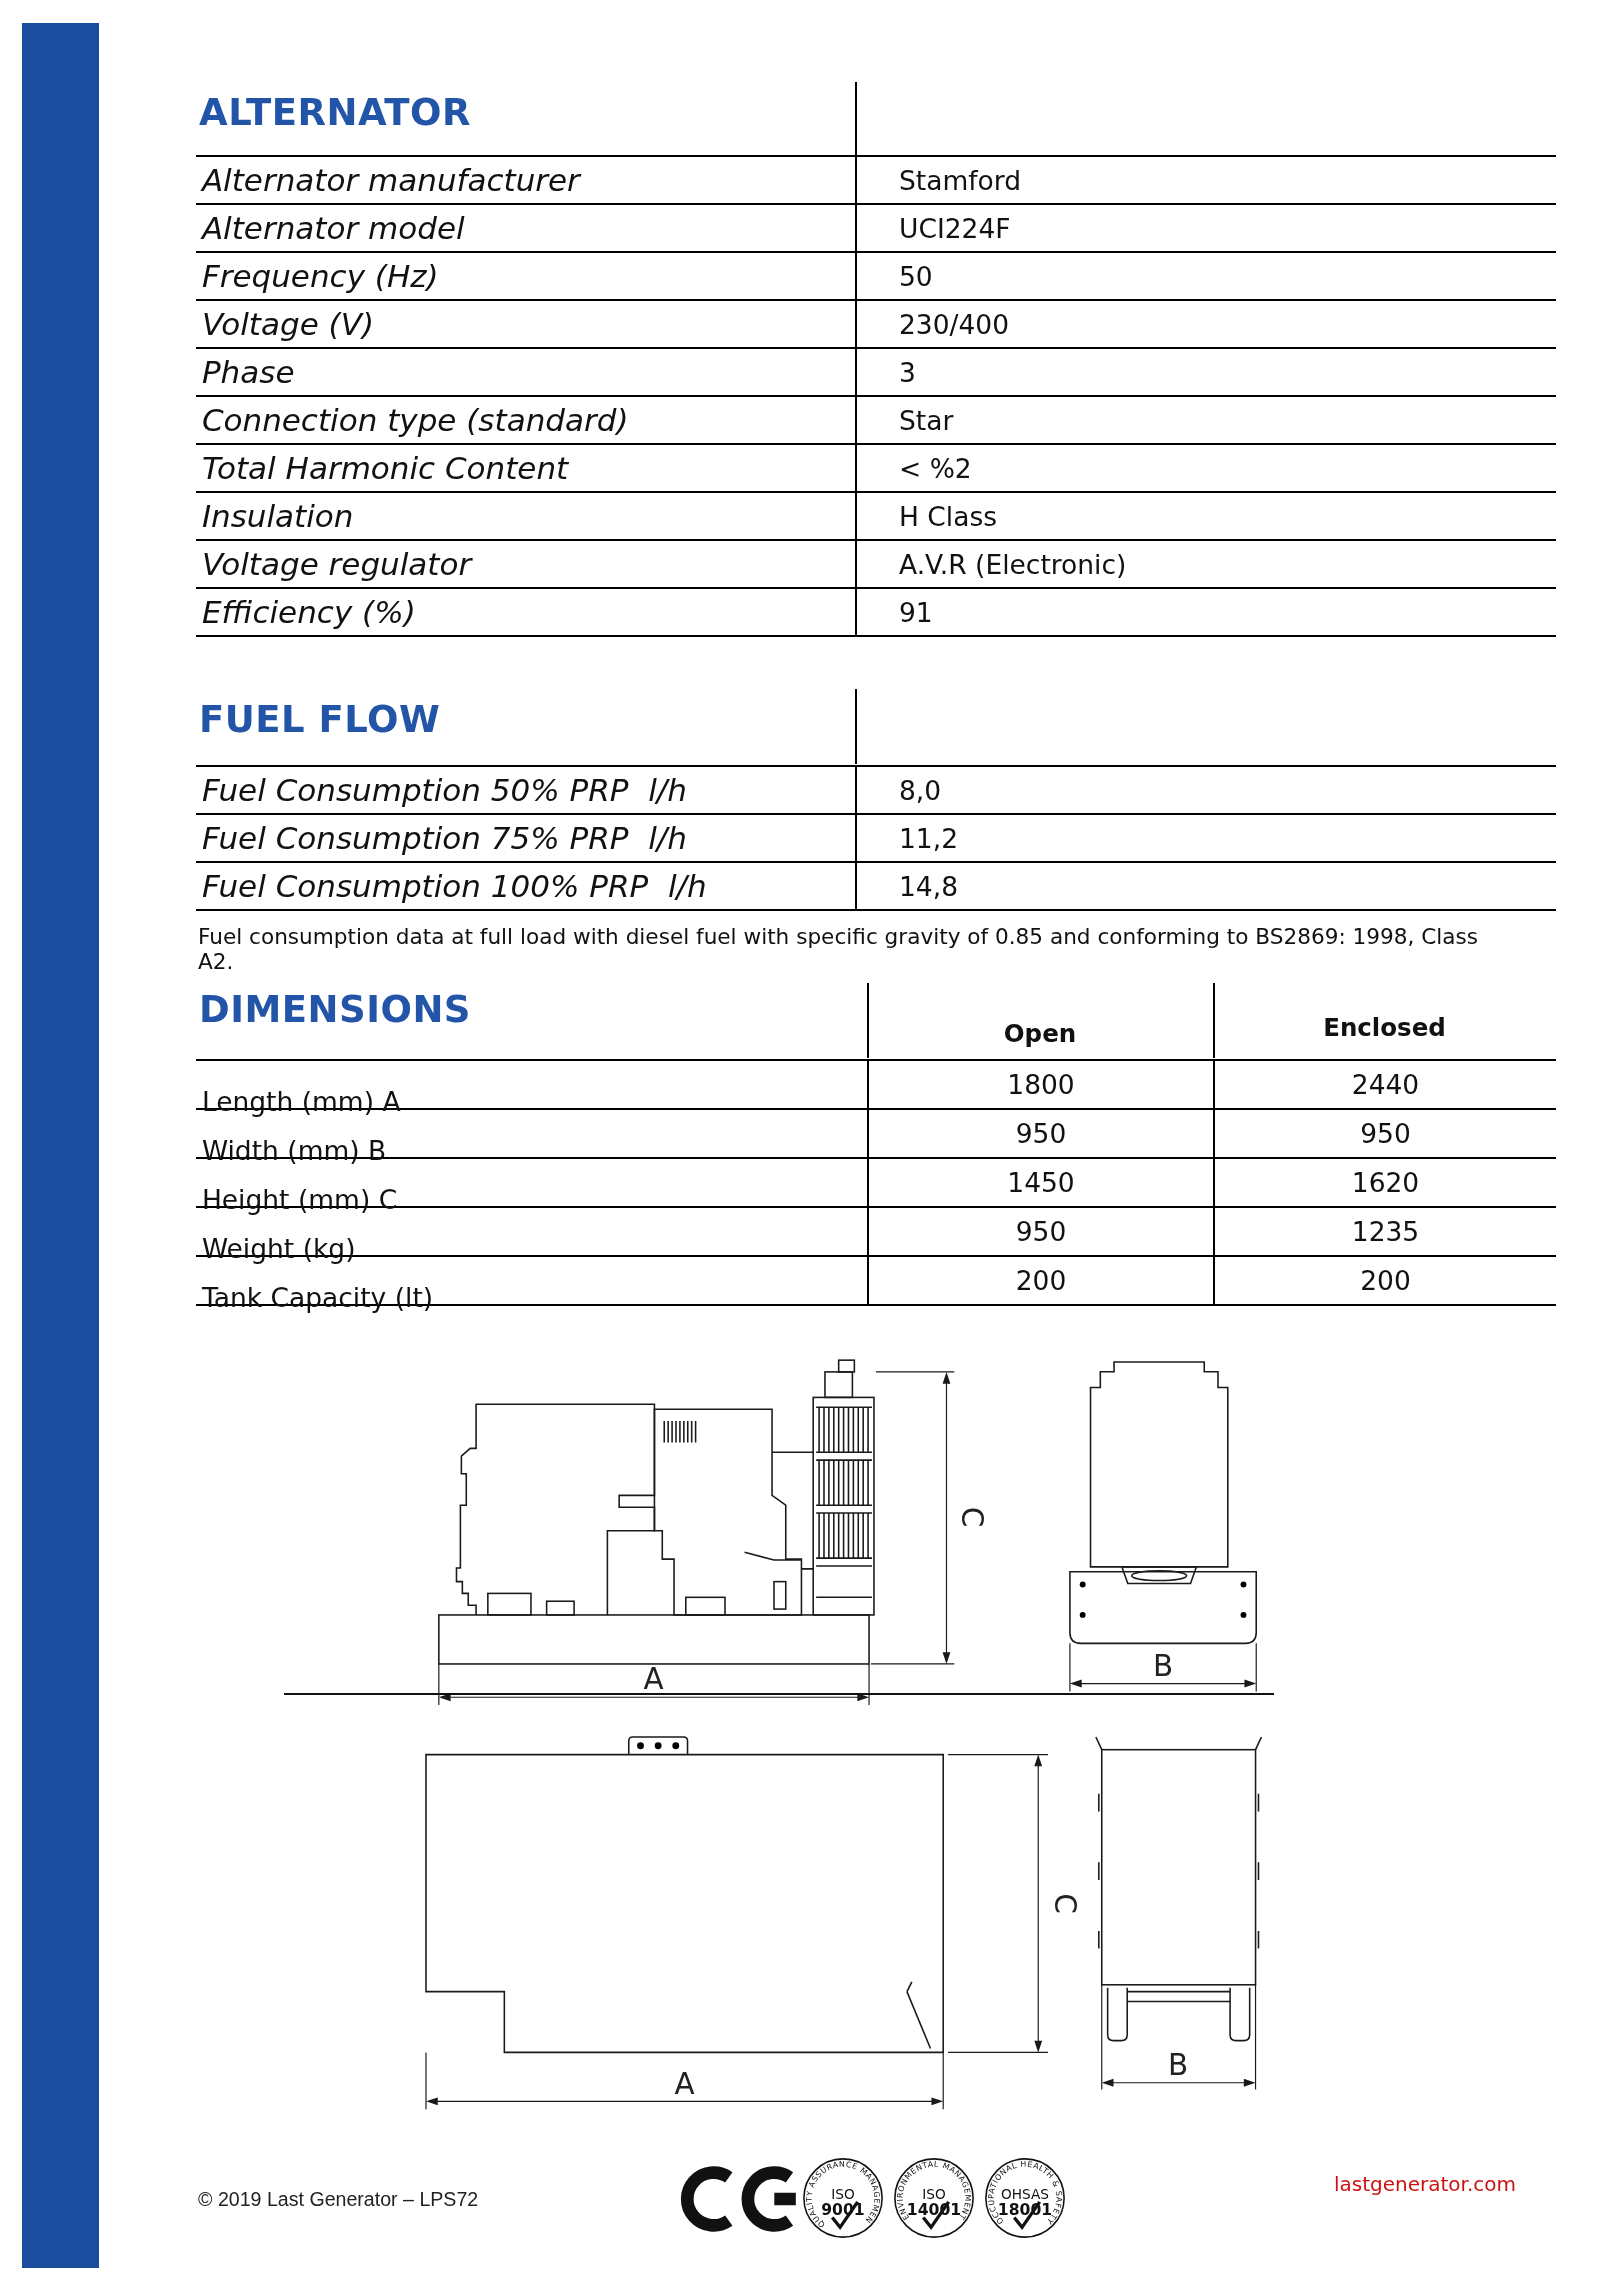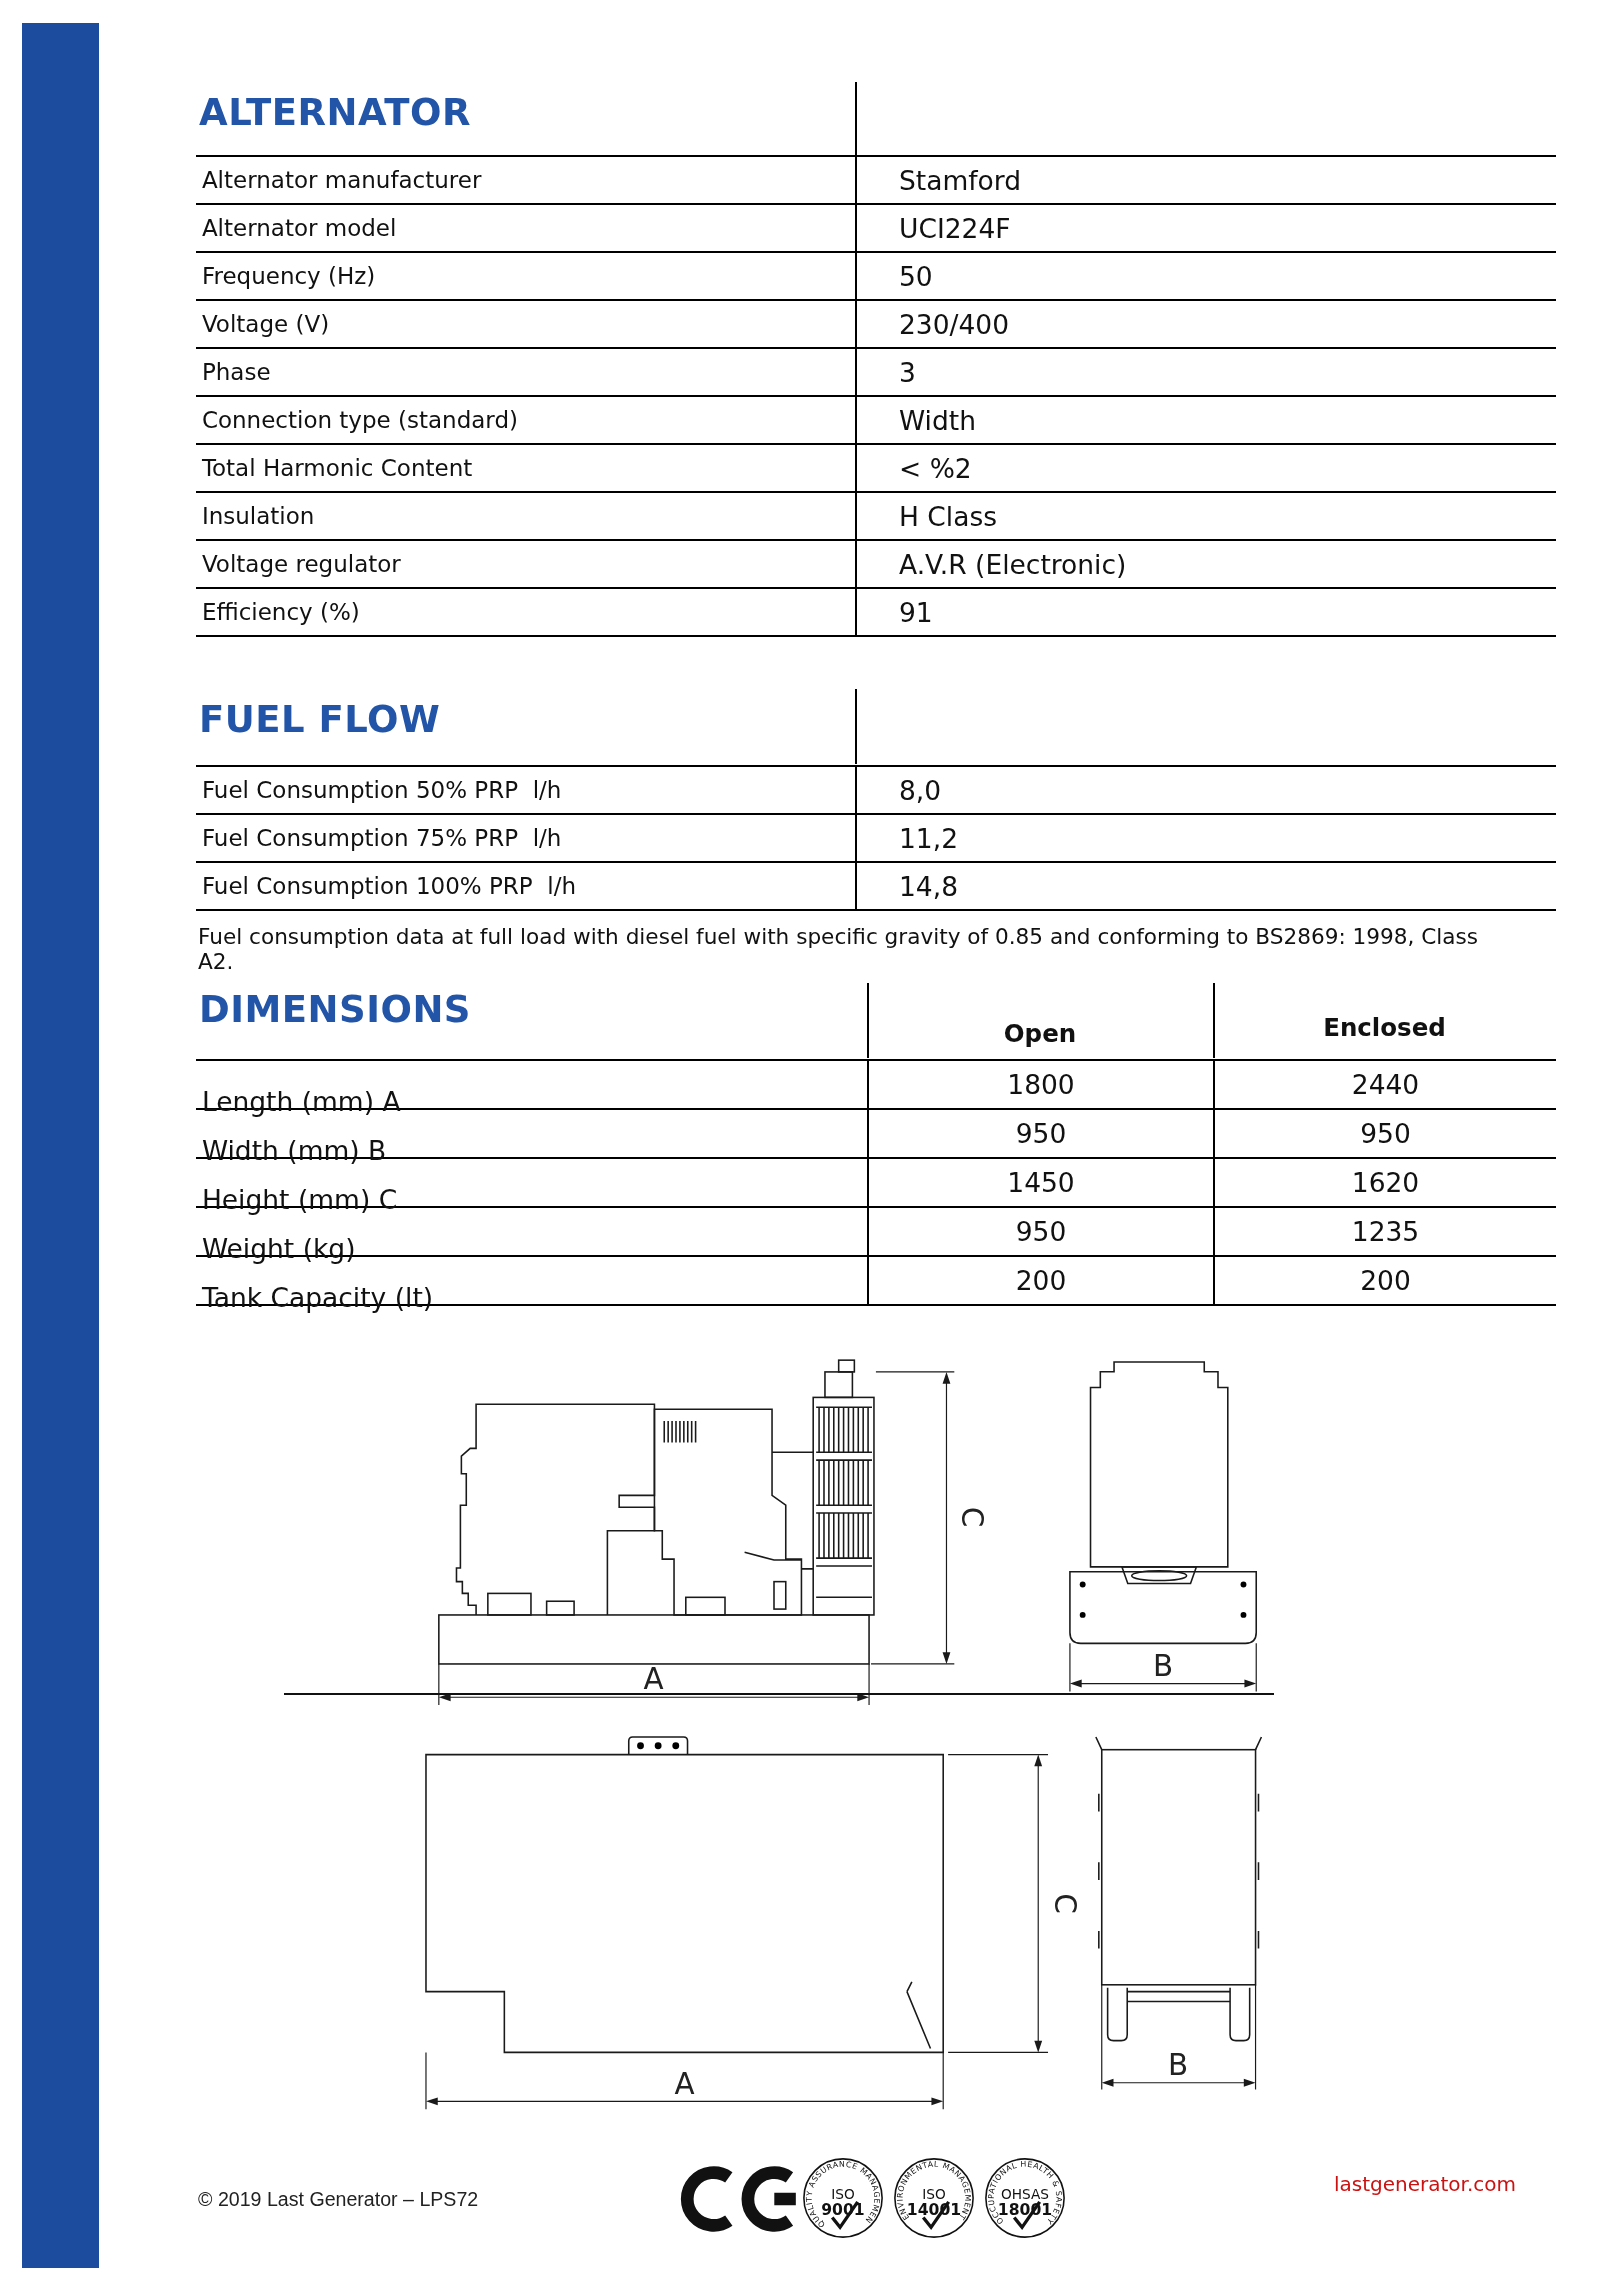--- a/index.html
+++ b/index.html
@@ -4,21 +4,21 @@
 <style>
   html,body{margin:0;padding:0;background:#fff;}
   #page{position:relative;width:1621px;height:2293px;background:#ffffff;overflow:hidden;
         font-family:"DejaVu Sans",sans-serif;color:#111;}
   .bluebar{position:absolute;left:21.6px;top:22.5px;width:77px;height:2245px;background:#1b4c9e;}
   .section-title{position:absolute;left:199px;font-weight:bold;font-size:37px;color:#2254a8;letter-spacing:0.5px;}
   .vstub{position:absolute;width:2px;background:#000;}
   .tbl{position:absolute;left:196px;width:1360px;border-top:2.9px solid #000;}
   .trow{display:flex;height:48px;border-bottom:2.9px solid #000;box-sizing:border-box;align-items:stretch;}
   .trow5{height:49px;}
-  .lbl{width:659px;display:flex;align-items:center;padding-left:5.9px;font-size:23px;white-space:pre;box-sizing:border-box;}
+  .lbl{width:659px;display:flex;align-items:center;padding-left:5.9px;font-size:31px;white-space:pre;box-sizing:border-box;font-style:italic;}
   .val{flex:1;border-left:2px solid #000;display:flex;align-items:center;padding-left:42px;font-size:26.5px;box-sizing:border-box;}
   .dlbl{width:671px;display:flex;align-items:center;padding-left:5.9px;font-size:26.5px;box-sizing:border-box;margin-top:34px;}
   .dval{width:346px;border-left:2px solid #000;display:flex;align-items:center;justify-content:center;font-size:26.5px;box-sizing:border-box;}
   .dval2{width:343px;}
   .colhead{position:absolute;font-size:24.5px;font-weight:bold;text-align:center;}
   .note{position:absolute;left:198px;top:924px;width:1313px;font-size:21.6px;color:#111;}
   .sep{position:absolute;left:284px;top:1693px;width:990px;height:2px;background:#111;}
   .copyright{position:absolute;left:198px;top:2188px;font-family:"Liberation Sans",sans-serif;font-size:19.6px;color:#222;}
   .website{position:absolute;left:1222px;top:2172px;width:294px;text-align:right;font-size:20px;color:#cc1111;cursor:pointer;}
   svg{position:absolute;overflow:visible;}
@@ -59,21 +59,21 @@
     <div class="trow">
       <div class="lbl">Voltage (V)</div>
       <div class="val">230/400</div>
     </div>
     <div class="trow">
       <div class="lbl">Phase</div>
       <div class="val">3</div>
     </div>
     <div class="trow">
       <div class="lbl">Connection type (standard)</div>
-      <div class="val">Width</div>
+      <div class="val">Star</div>
     </div>
     <div class="trow">
       <div class="lbl">Total Harmonic Content</div>
       <div class="val">&lt; %2</div>
     </div>
     <div class="trow">
       <div class="lbl">Insulation</div>
       <div class="val">H Class</div>
     </div>
     <div class="trow">

